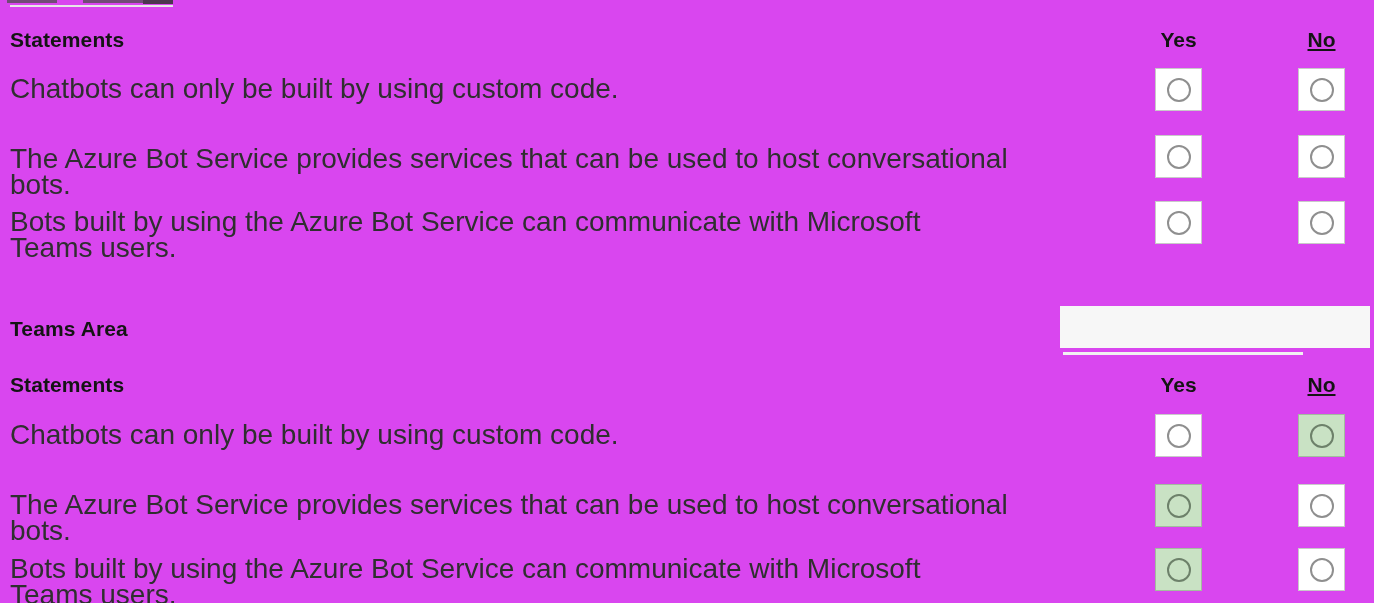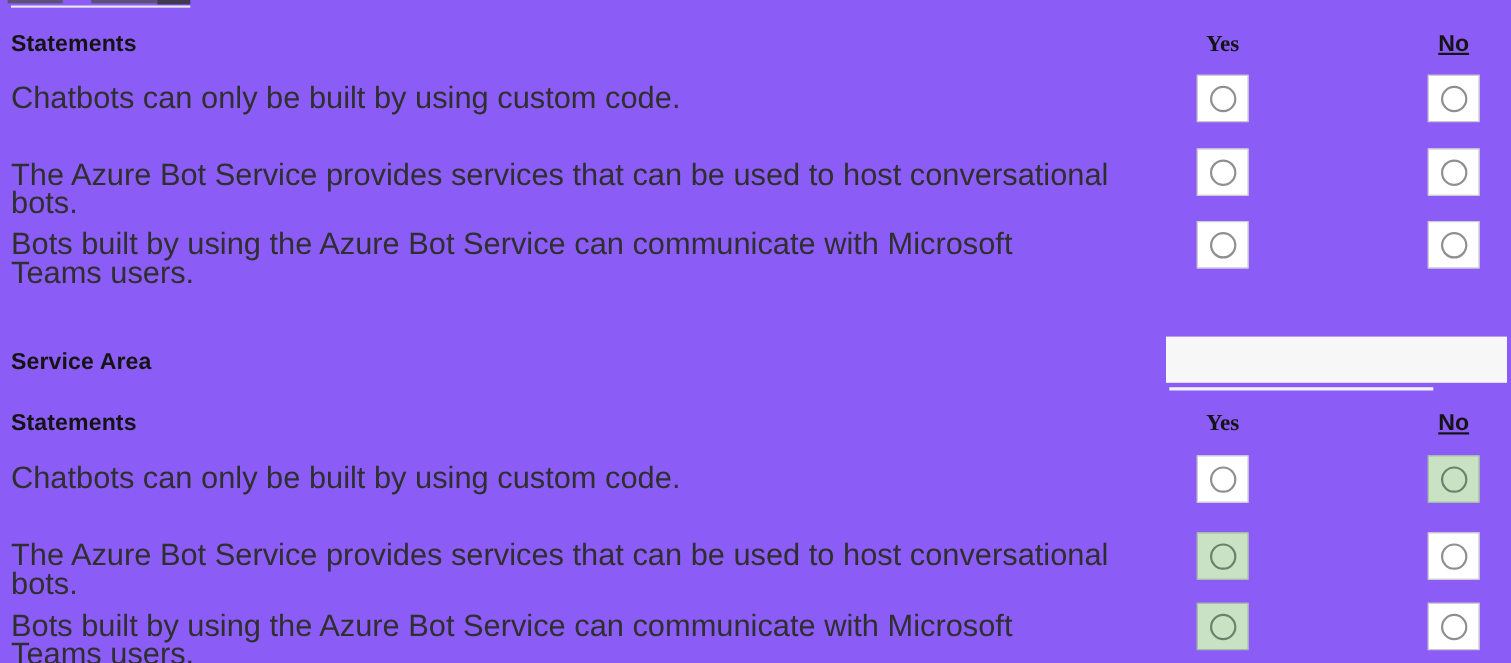--- a/index.html
+++ b/index.html
@@ -11,39 +11,39 @@
     --selected-border: #a2bd9e;
     --selected-circle: #6d816a;
   }
   * { margin: 0; padding: 0; box-sizing: border-box; }
   html, body { background: #ffffff; }
   body {
     width: 1374px; height: 603px;
     overflow: hidden; position: relative;
     font-family: "Liberation Sans", "DejaVu Sans", sans-serif;
   }
-  .sheet { position: absolute; inset: 0; background: #8b5cf6; }
+  .sheet { position: absolute; inset: 0; background: #d946ef; }
 
   
   .artifact .seg { position: absolute; background: #4d4d4d; }
   .artifact .s1 { left: 7px;   top: 0; width: 50px; height: 3px; opacity: .75; }
   .artifact .s2 { left: 83px;  top: 0; width: 60px; height: 3px; opacity: .75; }
   .artifact .s3 { left: 143px; top: 0; width: 30px; height: 4px; background: #333; opacity: .85; }
   .artifact .s4 { left: 10px;  top: 5px; width: 163px; height: 2px; background: #e7e7e7; opacity: 1; }
 
   .sec-title {
     position: absolute; left: 10px;
     font-size: 21px; font-weight: bold; color: var(--heading);
     line-height: 25px; letter-spacing: 0.1px;
   }
   .col-label {
     position: absolute; width: 47px; text-align: center;
     font-size: 21px; font-weight: bold; color: var(--heading); line-height: 25px;
   }
-  .col-yes { left: 1088px; font-family: Liberation Serif, serif; }
+  .col-yes { left: 1155px; }
   .col-no  { left: 1298px; text-decoration: underline; }
 
   .stmt {
     position: absolute; left: 10px; width: 1000px;
     font-size: 28px; color: var(--text); line-height: 26px;
   }
 
   .radio-box {
     position: absolute; width: 47px; height: 43px;
     background: #ffffff; border: 1px solid var(--box-border);
@@ -108,21 +108,21 @@
     </div>
     <div class="radio-box col-no" style="top:201px">
       <span class="radio-circle"></span>
     </div>
   </div>
 
   <div class="answer-strip"></div>
   <div class="answer-strip-line"></div>
 
   <div>
-    <div class="sec-title" style="top:316px">Service Area</div>
+    <div class="sec-title" style="top:316px">Teams Area</div>
 
     <div class="sec-title" style="top:372px">Statements</div>
     <div class="col-label col-yes" style="top:372px">Yes</div>
     <div class="col-label col-no" style="top:372px">No</div>
 
     <div class="stmt" style="top:422px">Chatbots can only be built by using custom code.</div>
     <div class="radio-box col-yes" style="top:414px">
       <span class="radio-circle"></span>
     </div>
     <div class="radio-box col-no selected" style="top:414px">

